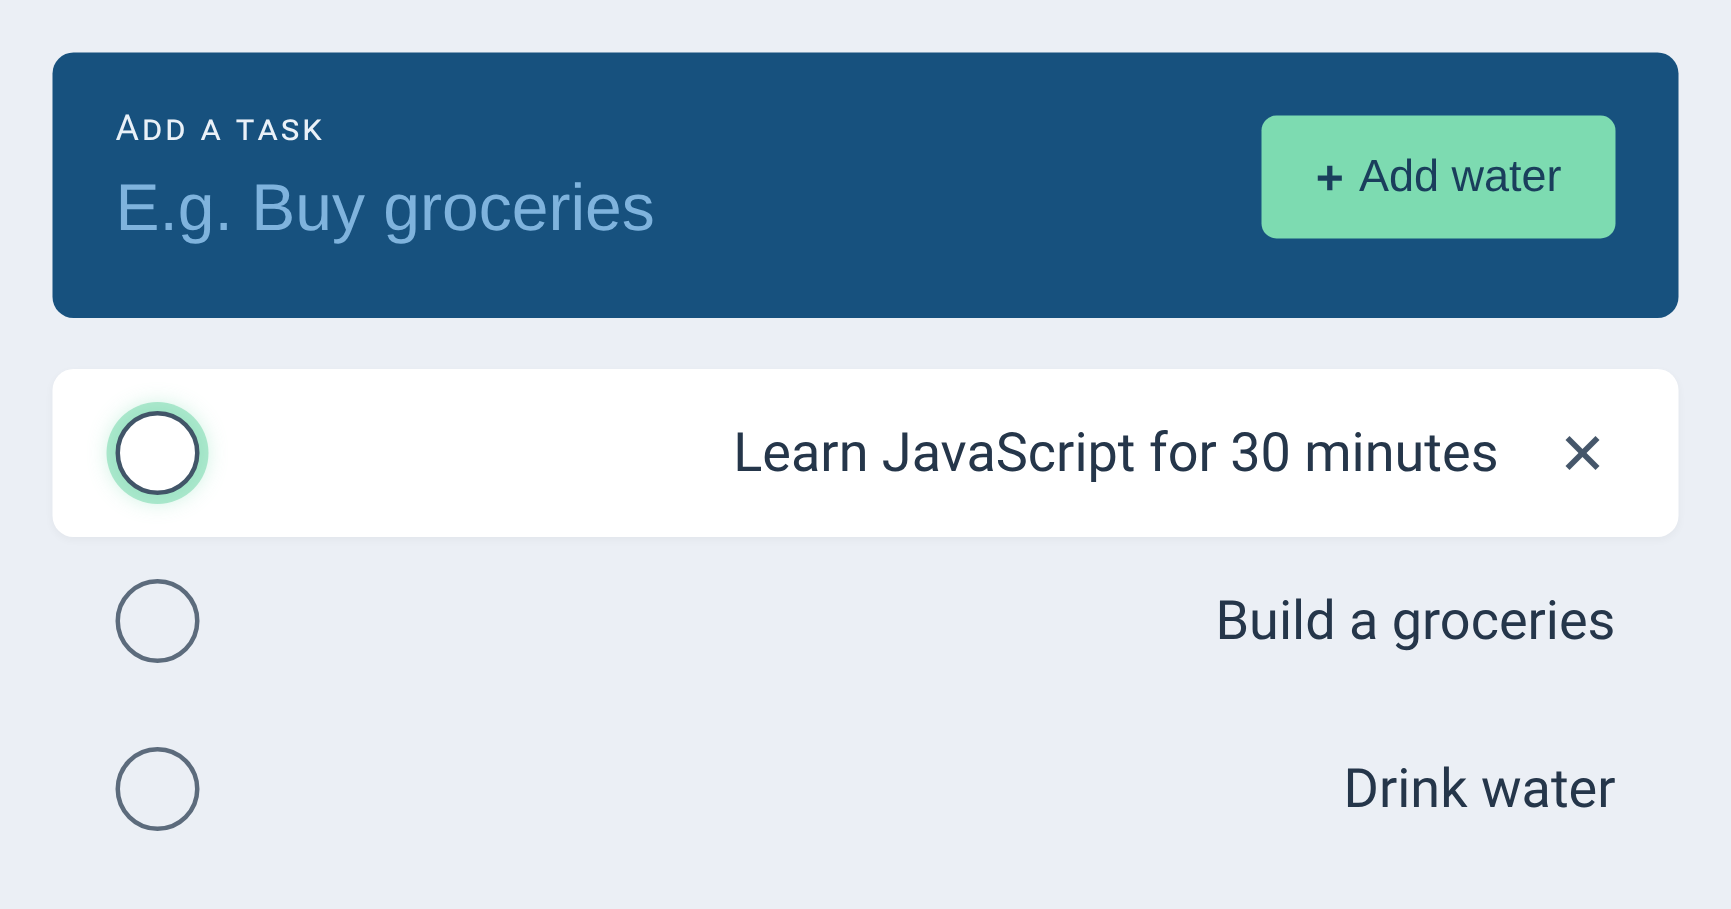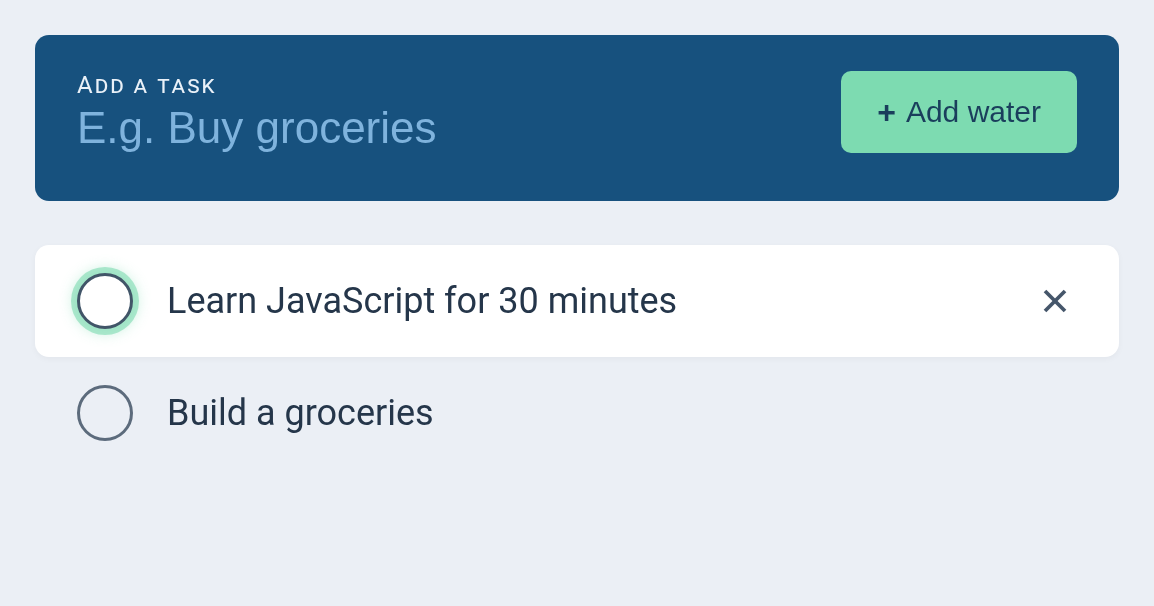--- a/index.html
+++ b/index.html
@@ -42,20 +42,21 @@
     }
 
     .task-input {
       background: transparent;
       border: none;
       outline: none;
       color: #7fb3dd;
       font-size: 44px;
       font-weight: 400;
       width: 100%;
+      margin-top: 11px;
     }
 
     .task-input::placeholder {
       color: #7fb3dd;
       opacity: 1;
     }
 
     .add-task-button {
       background-color: #7ddbb1;
       border: none;
@@ -70,21 +71,22 @@
       gap: 10px;
     }
 
     .plus-icon {
       font-size: 32px;
       font-weight: 800;
       line-height: 1;
     }
 
     .task-list {
-      margin-top: 44px;
+      margin-top: 34px;
+      text-align: right;
     }
 
     .task-item {
       display: flex;
       align-items: center;
       padding: 28px 42px;
       border-radius: 14px;
       gap: 34px;
     }
 
@@ -166,14 +168,18 @@
         <line x1="20" y1="4" x2="4" y2="20"></line>
       </svg>
     </button>
   </div>
 
   <div class="task-item">
     <div class="task-checkbox"></div>
     <div class="task-text">Build a groceries</div>
   </div>
 
+  <div class="task-item">
+    <div class="task-checkbox"></div>
+    <div class="task-text">Drink water</div>
+  </div>
 
 </div>
 
 </body></html>

